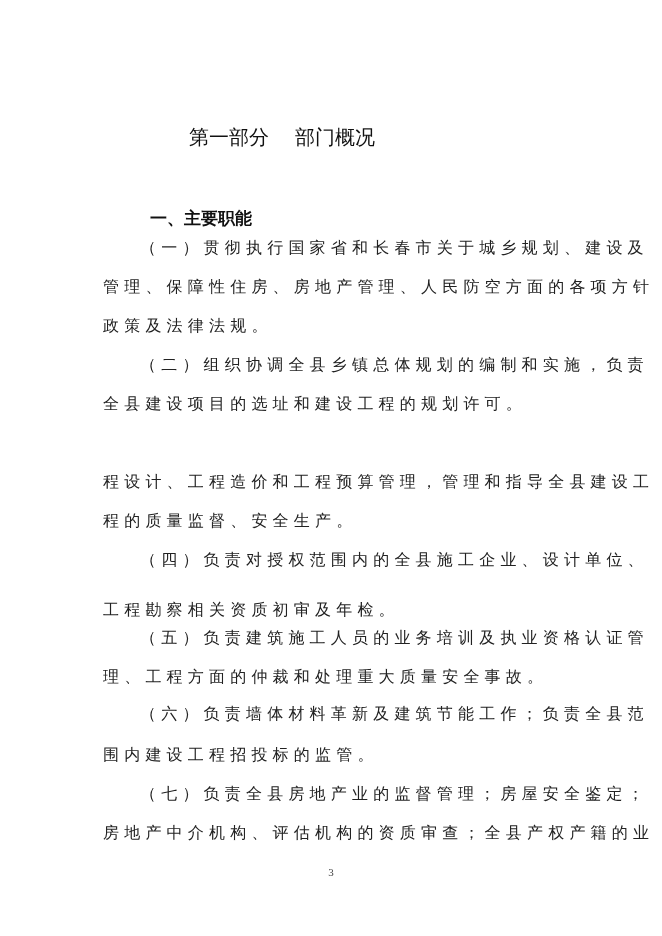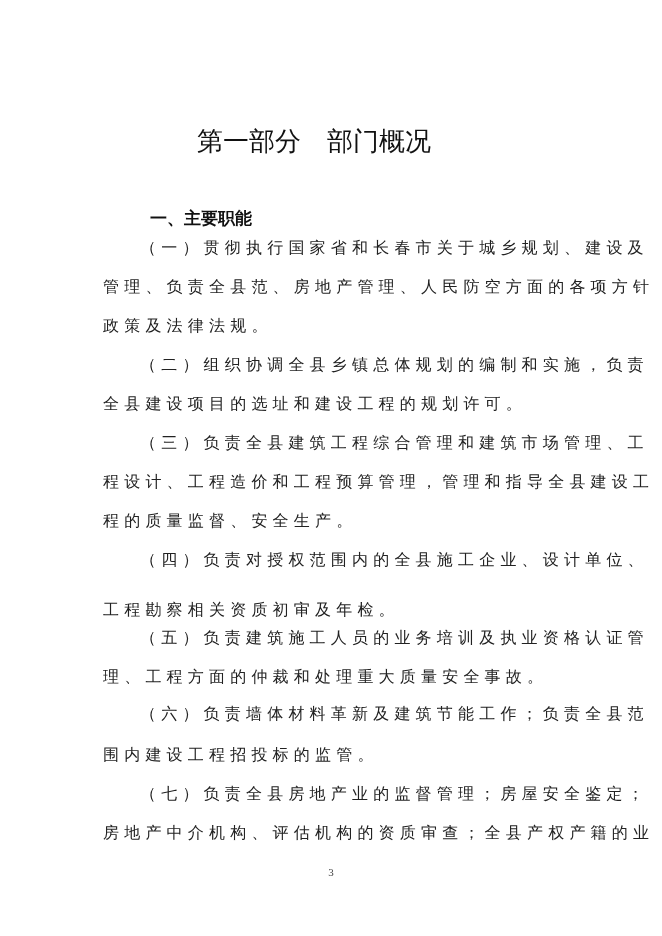--- a/index.html
+++ b/index.html
@@ -1,20 +1,20 @@
 <!DOCTYPE html>
 <html><head>
   <meta charset="utf-8">
   <style>
     html, body { margin: 0; padding: 0; background: #ffffff; }
     body { width: 662px; height: 936px; position: relative; overflow: hidden; color: #111; }
     .page { position: absolute; left: 0; top: 0; width: 662px; height: 936px; background: #fff; }
     .title {
       position: absolute; top: 124px; left: 0; width: 564px; text-align: center;
-      font-family: "DejaVu Sans", sans-serif; font-size: 26px; letter-spacing: 0px; color: #111; padding-left: 32px;
+      font-family: "DejaVu Sans", sans-serif; font-size: 20px; letter-spacing: 0px; color: #111;
     }
     .title .gap { display: inline-block; width: 26px; }
     .section-heading {
       position: absolute; top: 207px; left: 137px;
       font-family: "DejaVu Sans", sans-serif; font-size: 17px; font-weight: bold; color: #111; margin-left: 13px;
     }
     .line {
       position: absolute; left: 103px; width: 460px;
       font-family: "DejaVu Serif", serif; font-size: 16px; letter-spacing: 5.2px; white-space: nowrap; color: #222;
     }
@@ -28,27 +28,26 @@
 <body>
 
 <div class="page">
   <div class="title">
     <span>第一部分</span><span class="gap"></span><span>部门概况</span>
   </div>
 
   <div class="section-heading">一、主要职能</div>
 
   <div class="line indent" style="top:238px">（一）贯彻执行国家省和长春市关于城乡规划、建设及</div>
-  <div class="line" style="top:277px">管理、负责全县范、房地产管理、人民防空方面的各项方针</div>
+  <div class="line" style="top:277px">管理、保障性住房、房地产管理、人民防空方面的各项方针</div>
   <div class="line" style="top:316px">政策及法律法规。</div>
 
   <div class="line indent" style="top:355px">（二）组织协调全县乡镇总体规划的编制和实施，负责</div>
   <div class="line" style="top:394px">全县建设项目的选址和建设工程的规划许可。</div>
 
-  <div class="line indent" style="top:433px">（三）负责全县建筑工程综合管理和建筑市场管理、工</div>
   <div class="line" style="top:472px">程设计、工程造价和工程预算管理，管理和指导全县建设工</div>
   <div class="line" style="top:511px">程的质量监督、安全生产。</div>
 
   <div class="line indent" style="top:550px">（四）负责对授权范围内的全县施工企业、设计单位、</div>
   <div class="line" style="top:600px">工程勘察相关资质初审及年检。</div>
 
   <div class="line" style="top:667px">理、工程方面的仲裁和处理重大质量安全事故。</div>
   <div class="line indent" style="top:628px">（五）负责建筑施工人员的业务培训及执业资格认证管</div>
 
   <div class="line indent" style="top:704px">（六）负责墙体材料革新及建筑节能工作；负责全县范</div>

